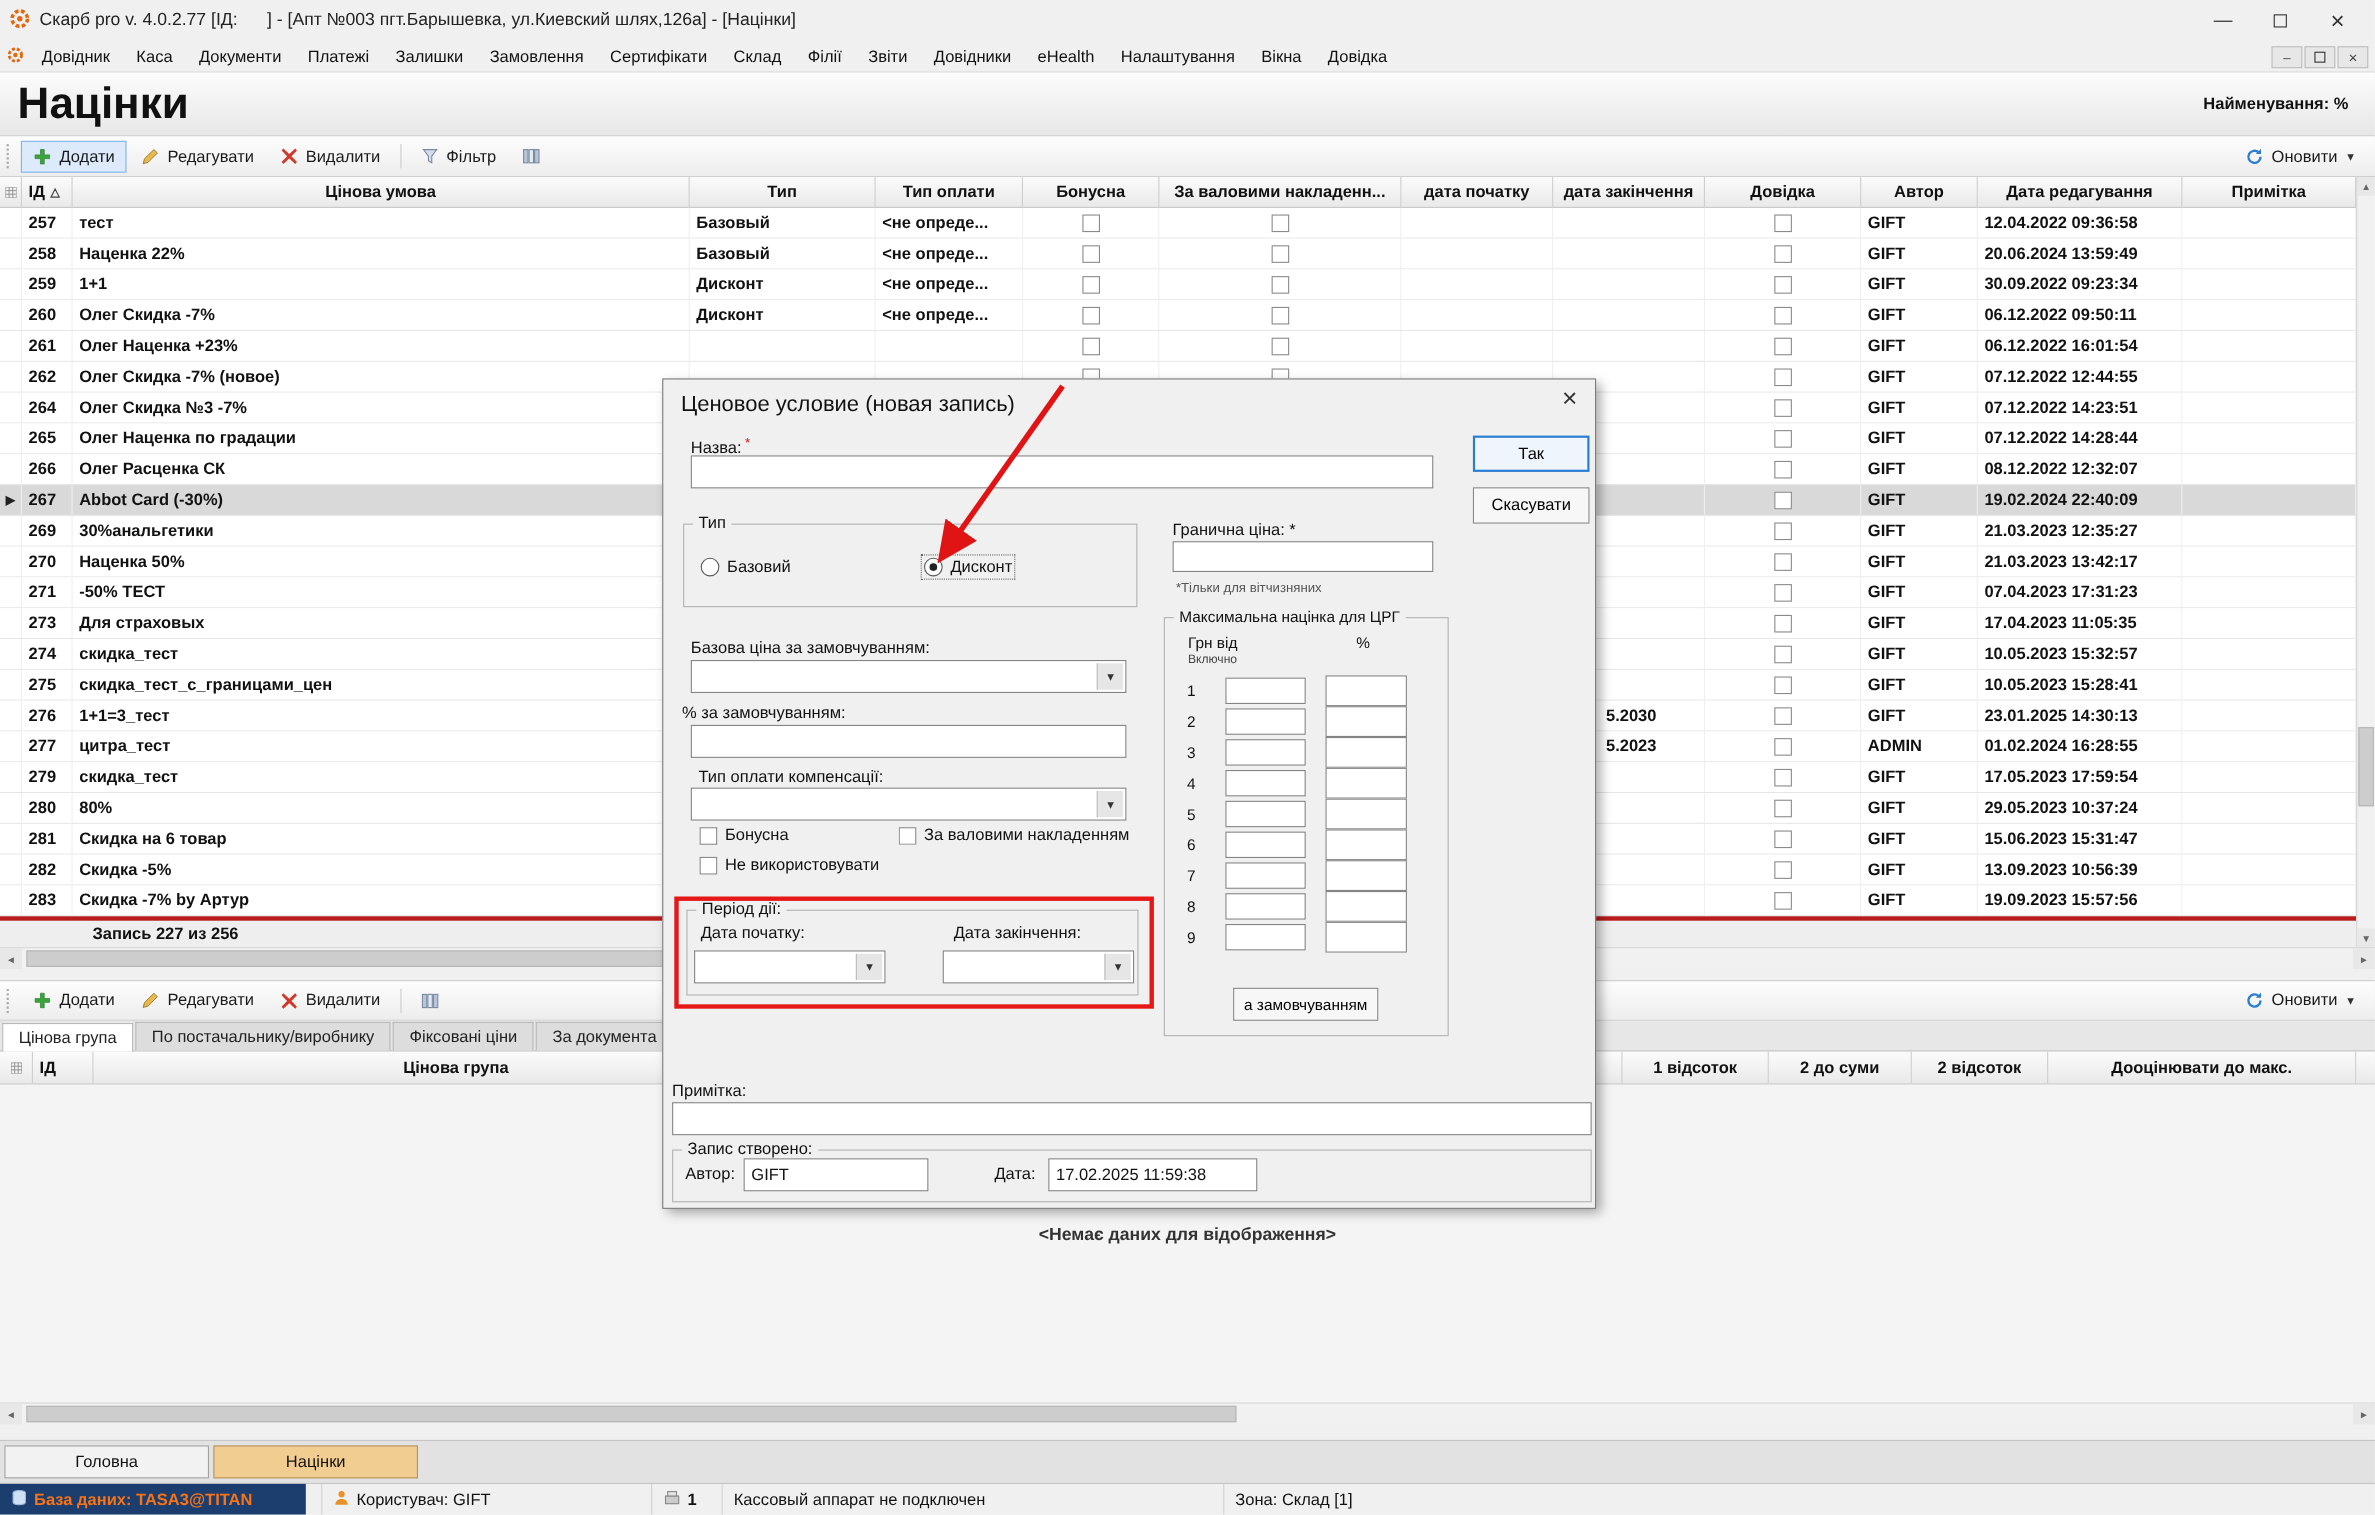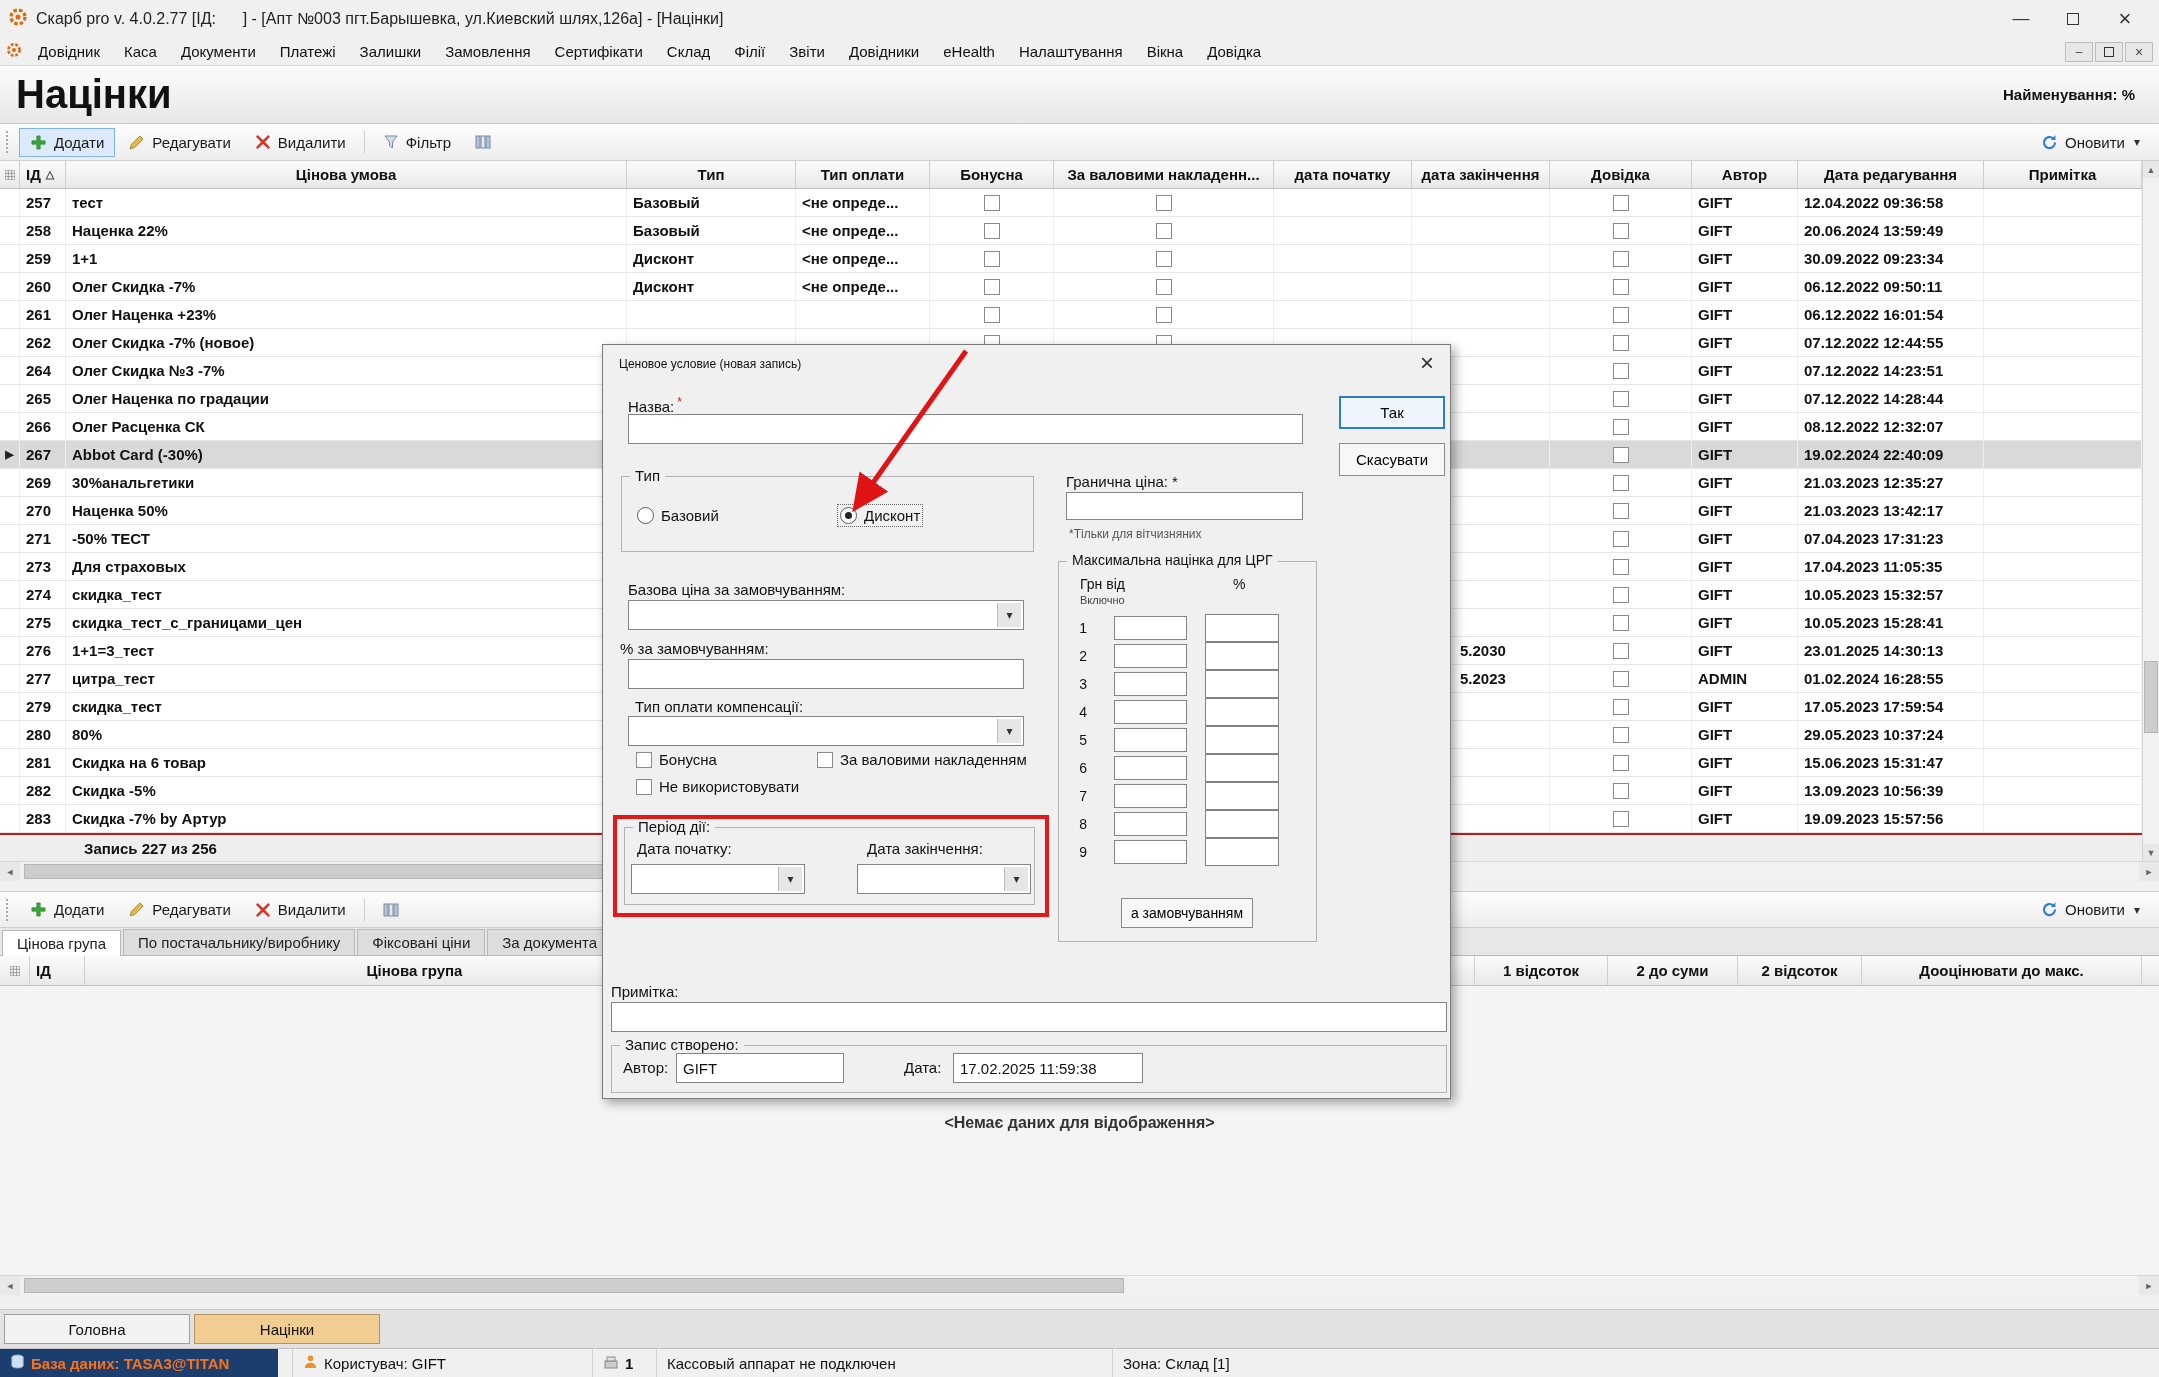--- a/index.html
+++ b/index.html
@@ -53,21 +53,21 @@
   .tr { display:flex; height:28px; background:#fff; border-bottom:1px solid #e6e6e6; font-size:15px; font-weight:bold; }
   .tr.selected { background:#d9d9d9; }
   .td { flex:0 0 auto; display:flex; align-items:center; padding:0 6px; border-right:1px solid #efefef; overflow:hidden; white-space:nowrap; }
   .td.center { justify-content:center; }
   .c-marker { width:20px; } .c-id { width:46px; } .c-name { width:561px; } .c-type { width:169px; }
   .c-pay { width:134px; } .c-bonus { width:124px; } .c-gross { width:220px; } .c-start { width:138px; }
   .c-end { width:138px; } .c-ref { width:142px; } .c-author { width:106px; } .c-edited { width:186px; } .c-note { width:158px; }
   .td.c-end { padding-left:48px; }
   .marker { font-size:11px; color:#222; }
   .cb { display:inline-block; width:16px; height:16px; background:#fff; border:1px solid #8a8a8a; }
-  .tfoot { display:flex; align-items:center; height:28px; background:#eeeeee; border-top:2px solid #b91c1c; font-size:15px; font-weight:bold; padding-left:84px; }
+  .tfoot { display:flex; align-items:center; height:28px; background:#eeeeee; border-top:4px solid #b91c1c; font-size:15px; font-weight:bold; padding-left:84px; }
 
   .vscroll { width:17px; position:relative; background:#f1f1f1; border-left:1px solid #d4d4d4; flex:0 0 auto; }
   .vs-arrow { position:absolute; left:0; right:0; height:17px; display:flex; align-items:center; justify-content:center; font-size:9px; color:#666; background:#e8e8e8; }
   .vs-up { top:0; } .vs-down { bottom:0; }
   .vs-thumb { position:absolute; left:1px; right:1px; top:500px; height:72px; background:#cdcdcd; border:1px solid #b5b5b5; }
 
   .hscroll { position:relative; height:20px; background:#f1f1f1; border-top:1px solid #d8d8d8; flex:0 0 auto; }
   .hs-arrow { position:absolute; top:0; bottom:0; width:20px; display:flex; align-items:center; justify-content:center; font-size:9px; color:#666; background:#e8e8e8; }
   .hs-left { left:0; } .hs-right { right:0; }
   .hs-thumb { position:absolute; top:2px; bottom:2px; left:24px; background:#cdcdcd; border:1px solid #b5b5b5; }
@@ -914,21 +914,21 @@
     </div>
     <div class="st-item" style="left:656px;">
       <span>Кассовый аппарат не подключен</span>
     </div>
     <div class="st-item" style="left:1112px;">
       <span>Зона: Склад [1]</span>
     </div>
   </div>
 
   <div class="dialog">
-    <div style="position:absolute;left:16px;top:12px;font-size:12px;">Ценовое условие (новая запись)</div>
+    <div style="position:absolute;left:16px;top:12px;font-size:20px;">Ценовое условие (новая запись)</div>
     <span class="dlg-close" style="position:absolute;right:16px;top:4px;font-size:24px;color:#333;">×</span>
 
     <div style="position:absolute;left:25px;top:50px;">
       <span>Назва:</span><span style="color:#e01414;vertical-align:super;font-size:12px;margin-left:3px;">*</span>
     </div>
     <div class="inp" style="position:absolute;left:25px;top:69px;width:675px;height:30px;"></div>
 
     <button class="btn primary" style="position:absolute;left:736px;top:51px;width:106px;height:33px;">Так</button>
     <button class="btn" style="position:absolute;left:736px;top:98px;width:106px;height:33px;">Скасувати</button>
 

